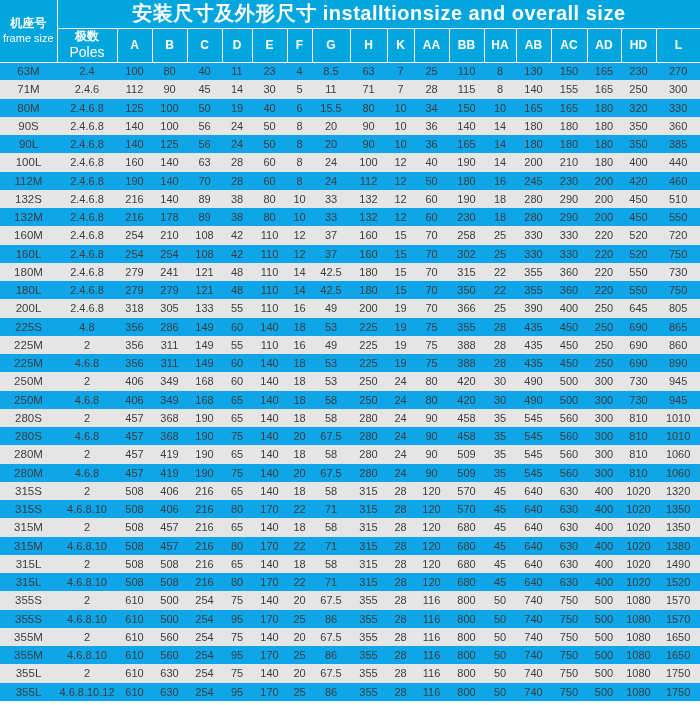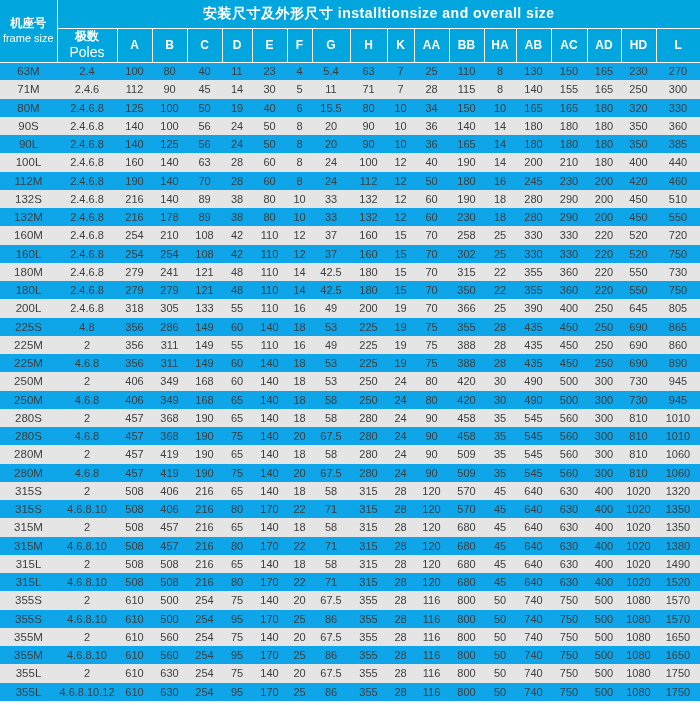--- a/index.html
+++ b/index.html
@@ -20,21 +20,21 @@
     border: 1px solid #ffffff;
     padding: 0;
     vertical-align: middle;
     text-align: center;
   }
   thead tr.top-row { height: 28px; }
   thead tr.sub-row { height: 34px; }
   thead tr.top-row th { border-top: 0; }
   th.first-col { border-left: 0; }
   th.last-col { border-right: 0; }
-  th.span-head { font-size: 14px; letter-spacing: 0.5px; }
+  th.span-head { font-size: 20px; letter-spacing: 0.5px; }
   th.frame-head { font-size: 12px; font-weight: bold; line-height: 1.25; margin-left: 28px; }
   th.frame-head .en { font-size: 11px; font-weight: normal; text-align: center; }
   th.poles-head { font-size: 12px; line-height: 1.25; }
   th.poles-head .en { font-weight: normal; font-size: 14px; }
   th.dim-head { font-size: 12px; }
   tbody td {
     text-align: center;
     vertical-align: middle;
     font-size: 11px;
     color: #3d3d3d;
@@ -109,21 +109,21 @@
 
   <tr class="alt">
         <td class="frame-cell">63M</td>
         <td>2.4</td>
         <td>100</td>
         <td>80</td>
         <td>40</td>
         <td>11</td>
         <td>23</td>
         <td>4</td>
-        <td>5.4</td>
+        <td>8.5</td>
         <td>63</td>
         <td>7</td>
         <td>25</td>
         <td>110</td>
         <td>8</td>
         <td>130</td>
         <td>150</td>
         <td>165</td>
         <td>230</td>
         <td>270</td>

